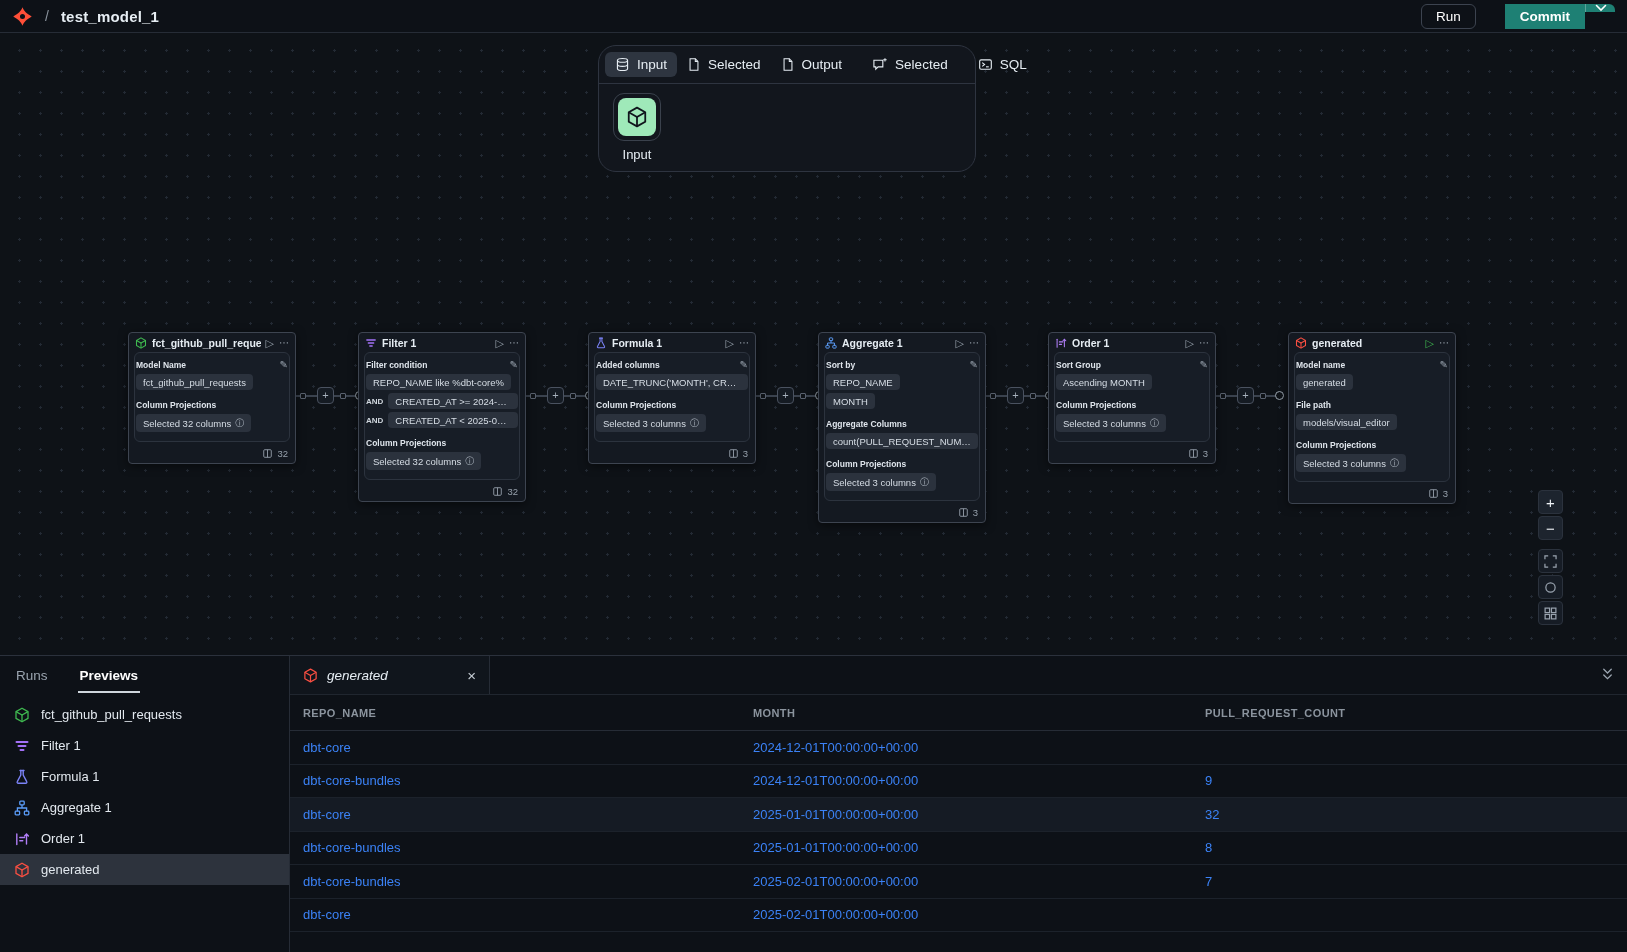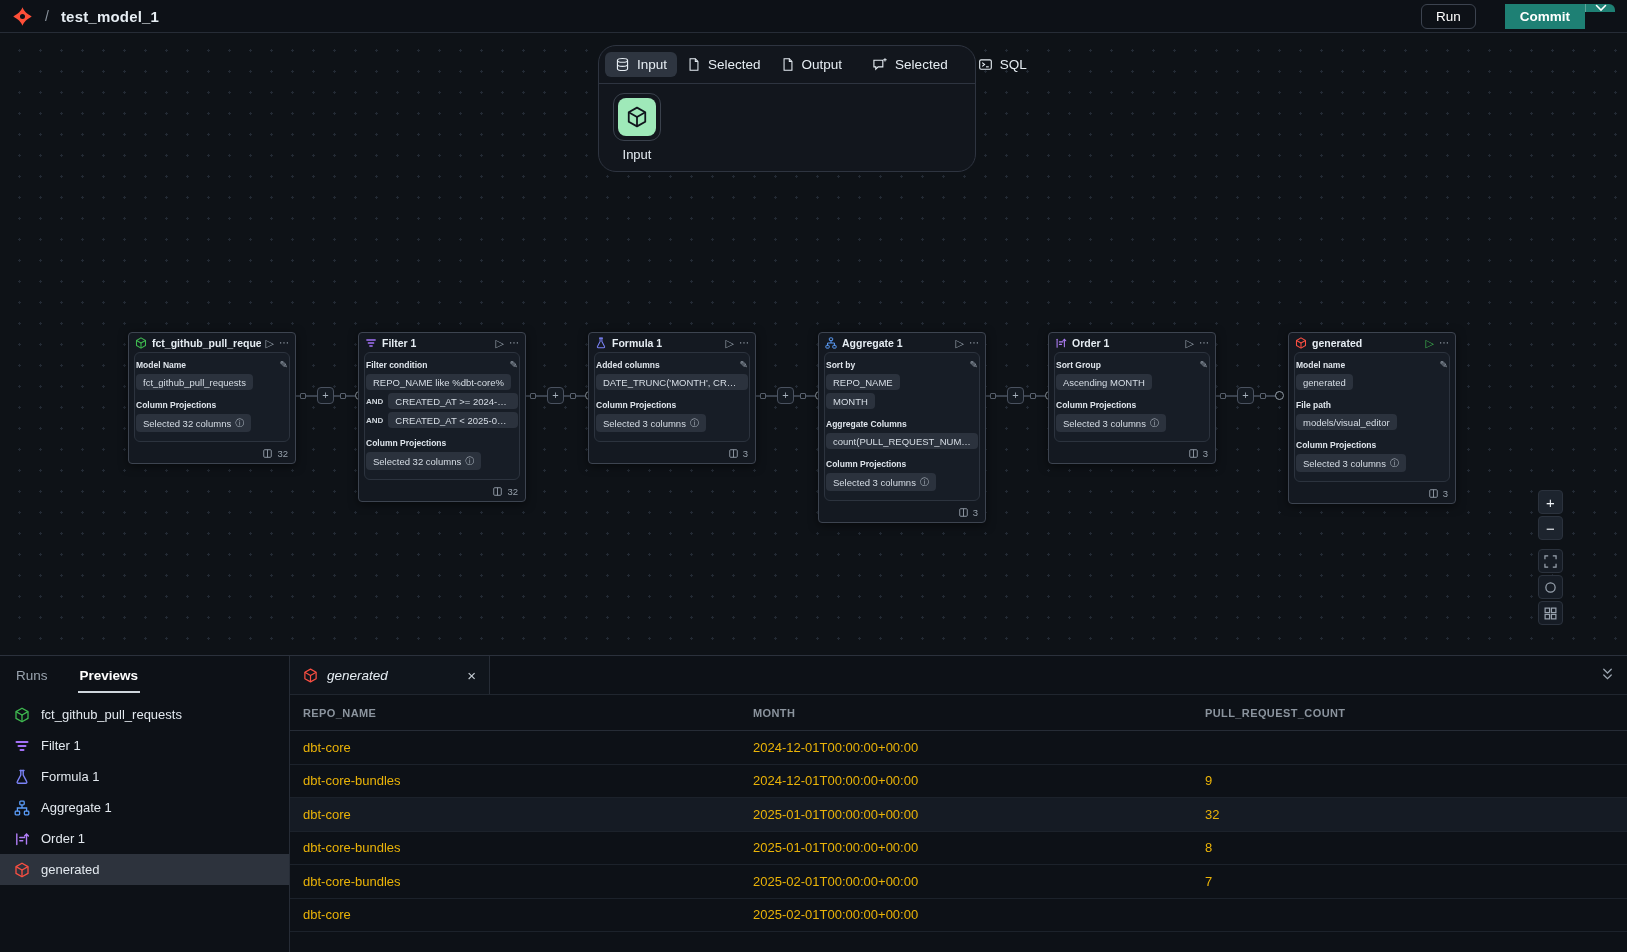--- a/index.html
+++ b/index.html
@@ -107,21 +107,21 @@
              border-right:1px solid #262c36; background:#10151c; font-style:italic; font-size:13.5px; }
   .gen-close { margin-left:auto; color:#c6cdd4; font-size:15px; font-style:normal; }
   .collapse-btn { position:absolute; right:12px; top:10px; color:#9aa4af; }
 
   .thead { display:flex; height:36px; flex:0 0 36px; align-items:center; border-bottom:1px solid #262c36;
            color:#8b949e; font-size:11px; font-weight:bold; letter-spacing:.4px; }
   .c1 { width:463px; flex:0 0 463px; padding-left:13px; overflow:hidden; white-space:nowrap; }
   .c2 { width:452px; flex:0 0 452px; overflow:hidden; white-space:nowrap; }
   .c3 { flex:1; overflow:hidden; white-space:nowrap; }
   .trow { display:flex; height:33.5px; align-items:center; border-bottom:1px solid #1c222b;
-          font-size:13px; color:#eab308; }
+          font-size:13px; color:#3b82f6; }
   .trow.hl { background:#151b24; }
 
   svg { display:block; }
 </style>
 </head>
 <body>
 
 <div class="topbar">
   <span style="display:flex;">
     <svg width="21" height="21" viewBox="0 0 20 20">

